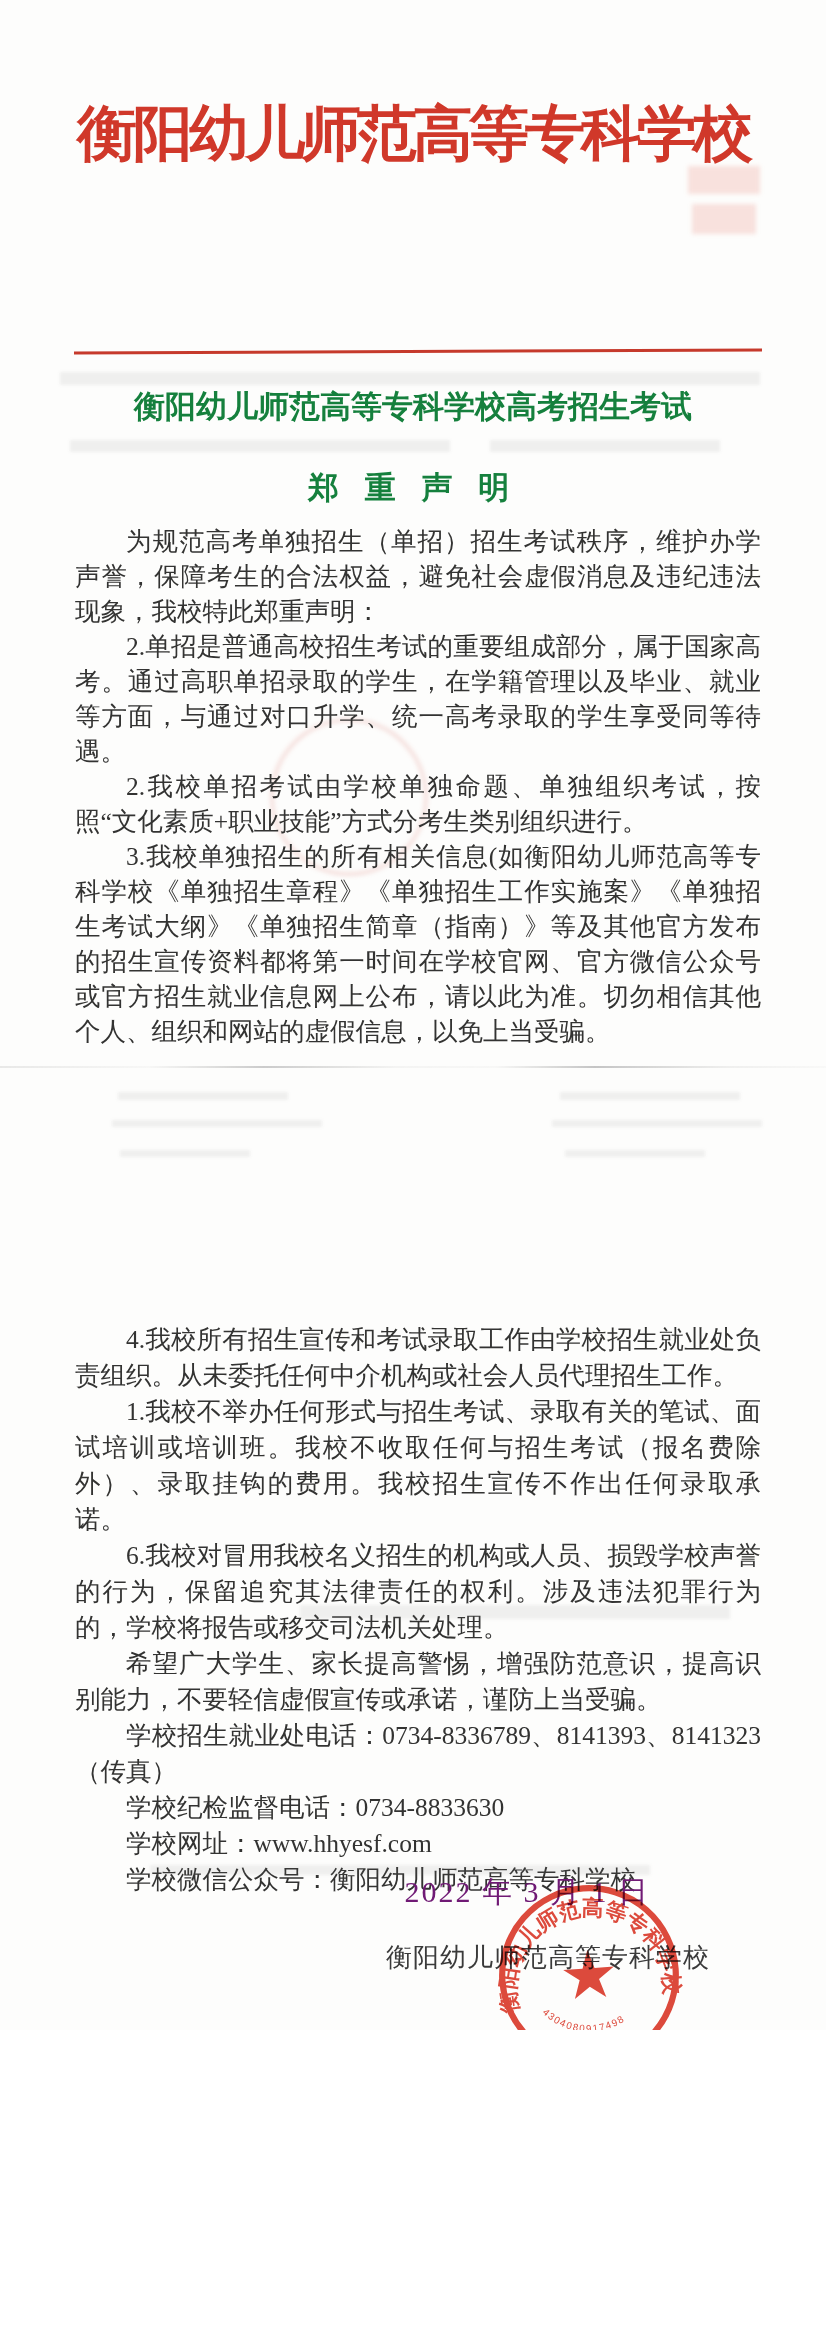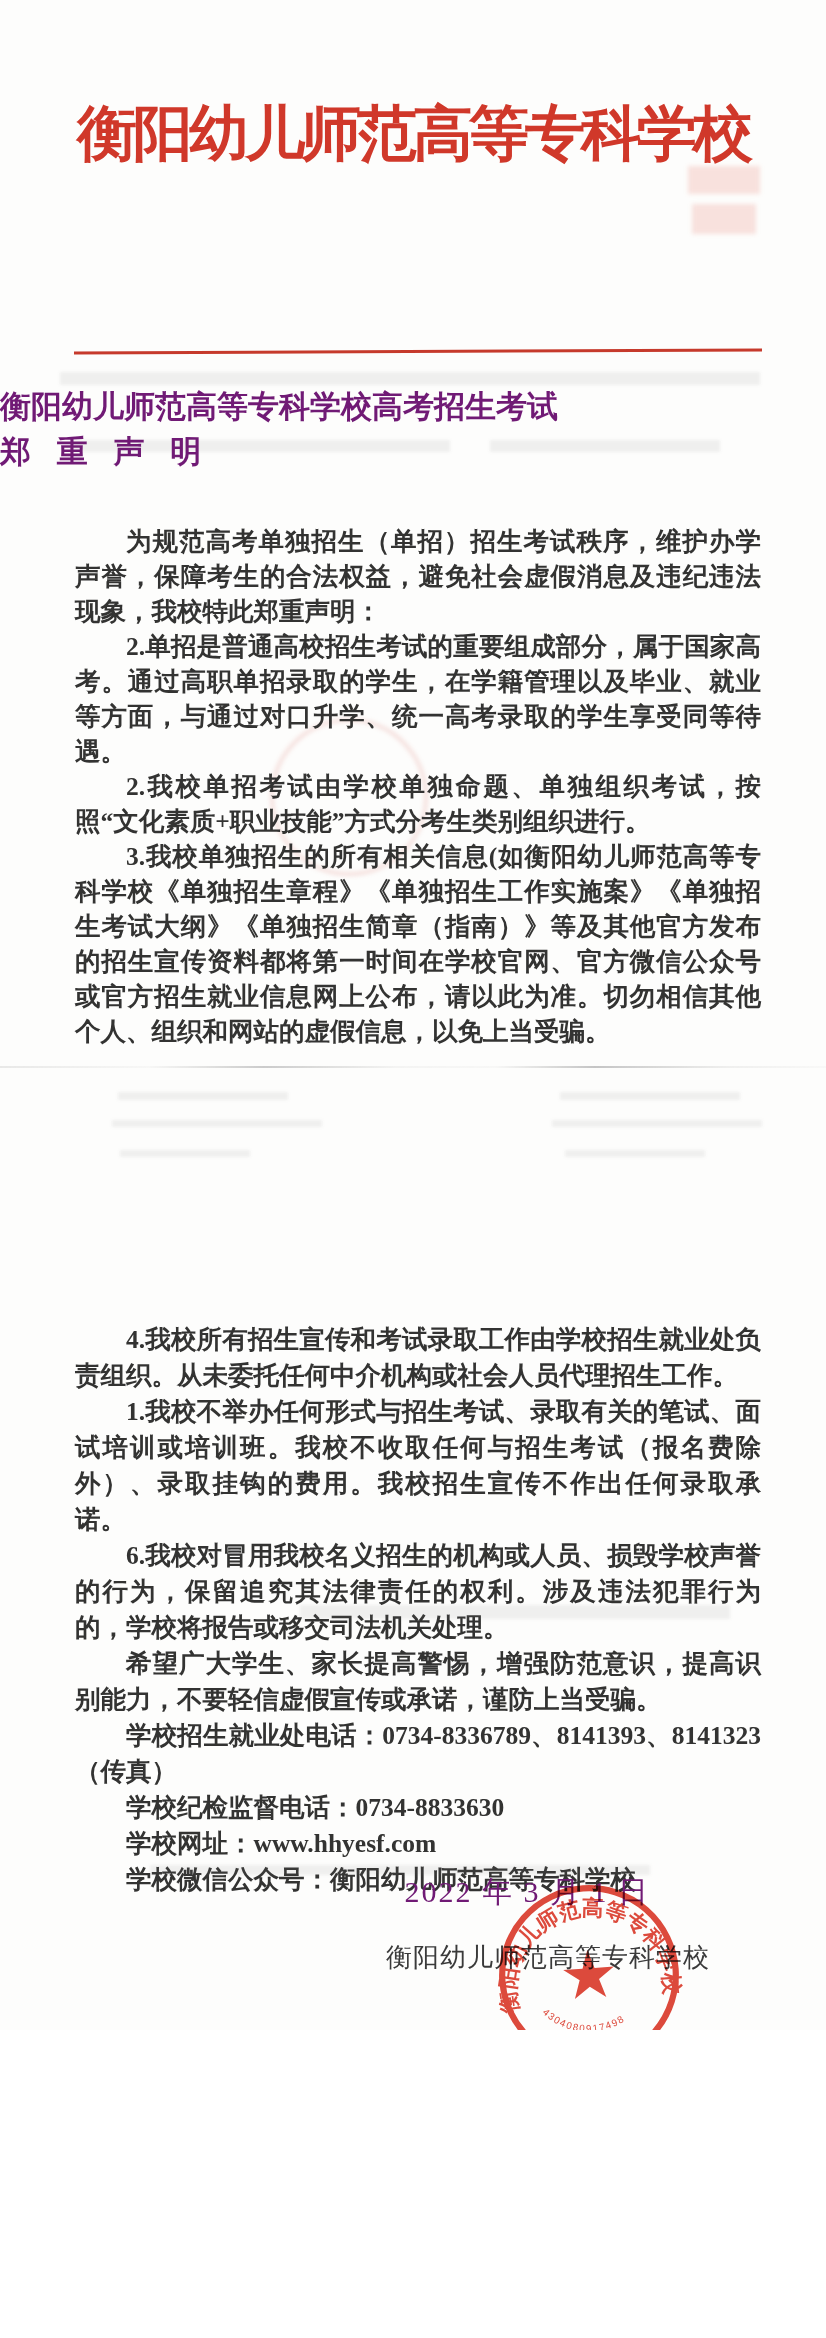--- a/index.html
+++ b/index.html
@@ -18,32 +18,31 @@
     letter-spacing:-4px;
     white-space:nowrap;
   }
   .red-rule{
     position:absolute;top:350px;left:74px;width:688px;height:3px;
     transform:rotate(-0.25deg);
   }
   
   .stmt-title{
     position:absolute;top:384px;left:0;width:100%;
-    color:#701a75;font-weight:bold;
+    text-align:center;color:#15803d;font-weight:bold;
     font-size:31px;line-height:45px;
   }
-  .stmt-title .line2{letter-spacing:9px;}
+  .stmt-title .line2{letter-spacing:9px;margin-top:36px;}
   
   .body-block{
     position:absolute;left:75px;width:686px;
     color:#333332;
     font-size:25.5px;
     text-align:justify;
     text-justify:inter-character;
-    font-weight:bold;
   }
   .body-block p{margin:0;text-indent:2em;}
   .body-1{top:524px;line-height:35px;}
   .body-2{top:1322px;line-height:36px;}
   
   .signature-org{
     position:absolute;top:1940px;right:116px;
     font-size:26px;color:#3a3a3a;letter-spacing:1px;white-space:nowrap;
   }
   .signature-date{

